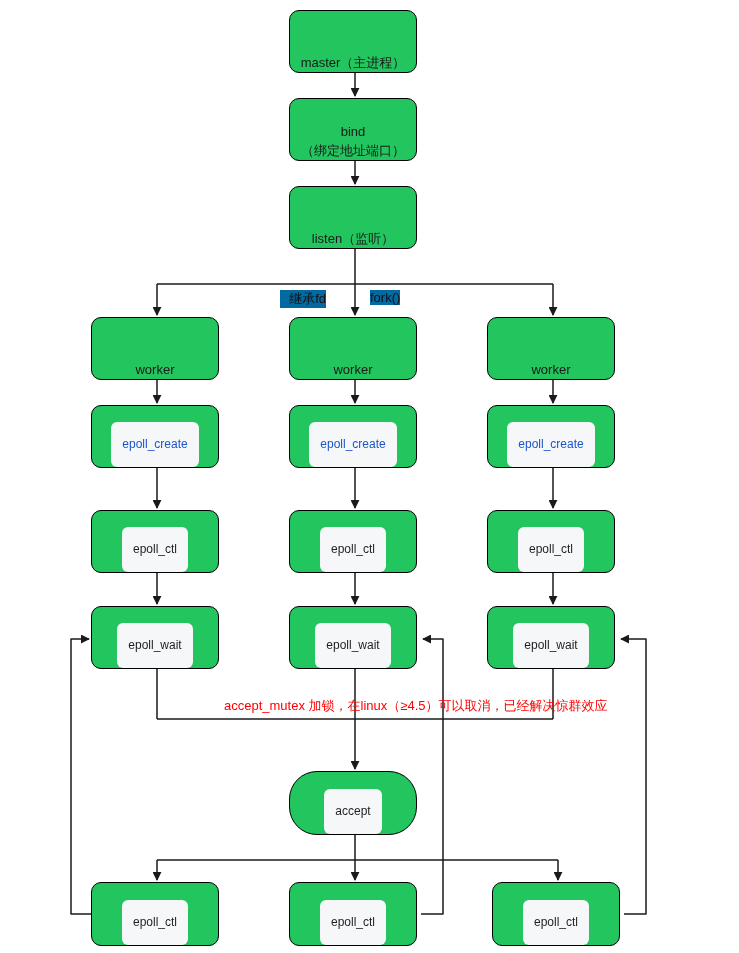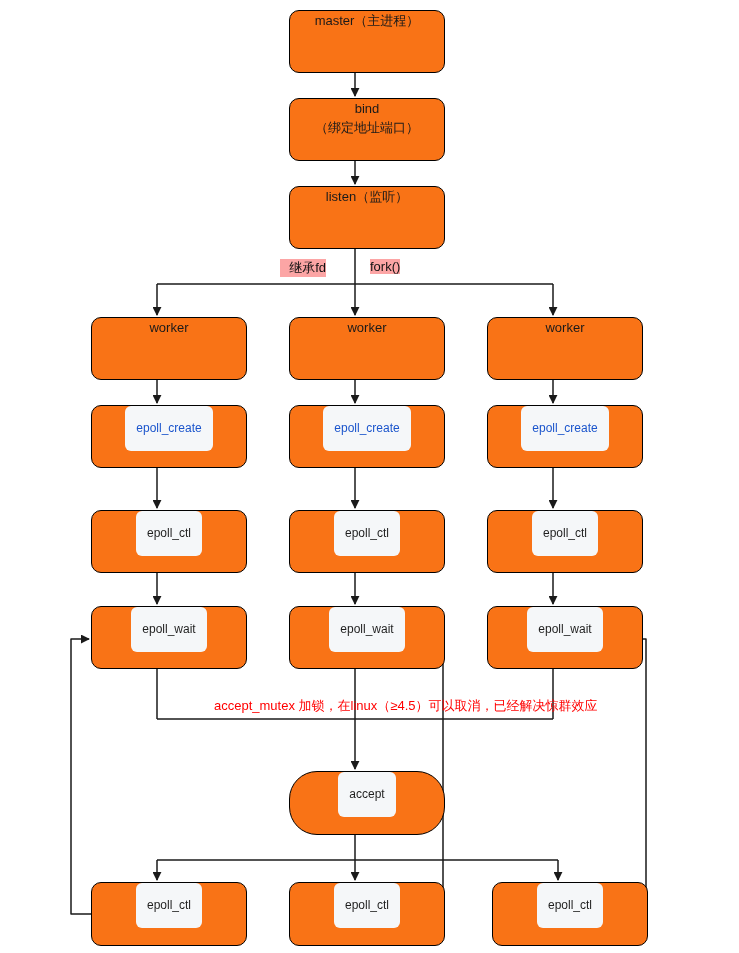--- a/index.html
+++ b/index.html
@@ -6,52 +6,53 @@
   .stage{
     position:relative;
     width:739px;height:953px;
     background:#ffffff;
     font-family:"Liberation Sans","DejaVu Sans",sans-serif;
     overflow:hidden;
   }
   svg.wires{position:absolute;left:0;top:0;width:739px;height:953px;}
   .node{
     position:absolute;
-    width:156px;height:63px;
+    width:128px;height:63px;
     box-sizing:border-box;
     border:1.5px solid #000000;
     border-radius:10px;
-    background:#f97316;
+    background:#22c55e;
     display:flex;flex-direction:column;
-    align-items:center;justify-content:flex-start;
+    align-items:center;justify-content:flex-end;
     font-size:13px;color:#1a1a1a;
     line-height:19px;
     text-align:center;
     z-index:2;
   }
   .node .chip{
     font-family:Liberation Sans, sans-serif;
     font-size:12px;
     color:#1f1f1f;
     background:#f5f7f9;
     border-radius:6px;
     padding:13px 11px;
     white-space:nowrap;
   }
   .node .chip.link{color:#1b55cc;}
   .edge-label{
     position:absolute;
     font-size:13px;color:#111111;
-    z-index:3;background:#fca5a5;
+    z-index:3;background:#0369a1;
     white-space:nowrap;
+    margin-top:31px;
   }
   .edge-label.mono{font-family:Liberation Sans, sans-serif;}
   .annotation{
     position:absolute;
-    left:214px;top:697px;
+    left:224px;top:697px;
     font-size:13px;
     color:#ff0000;
     white-space:nowrap;
     z-index:4;
   }
 </style>
 </head>
 <body>
 
 <div class="stage">

